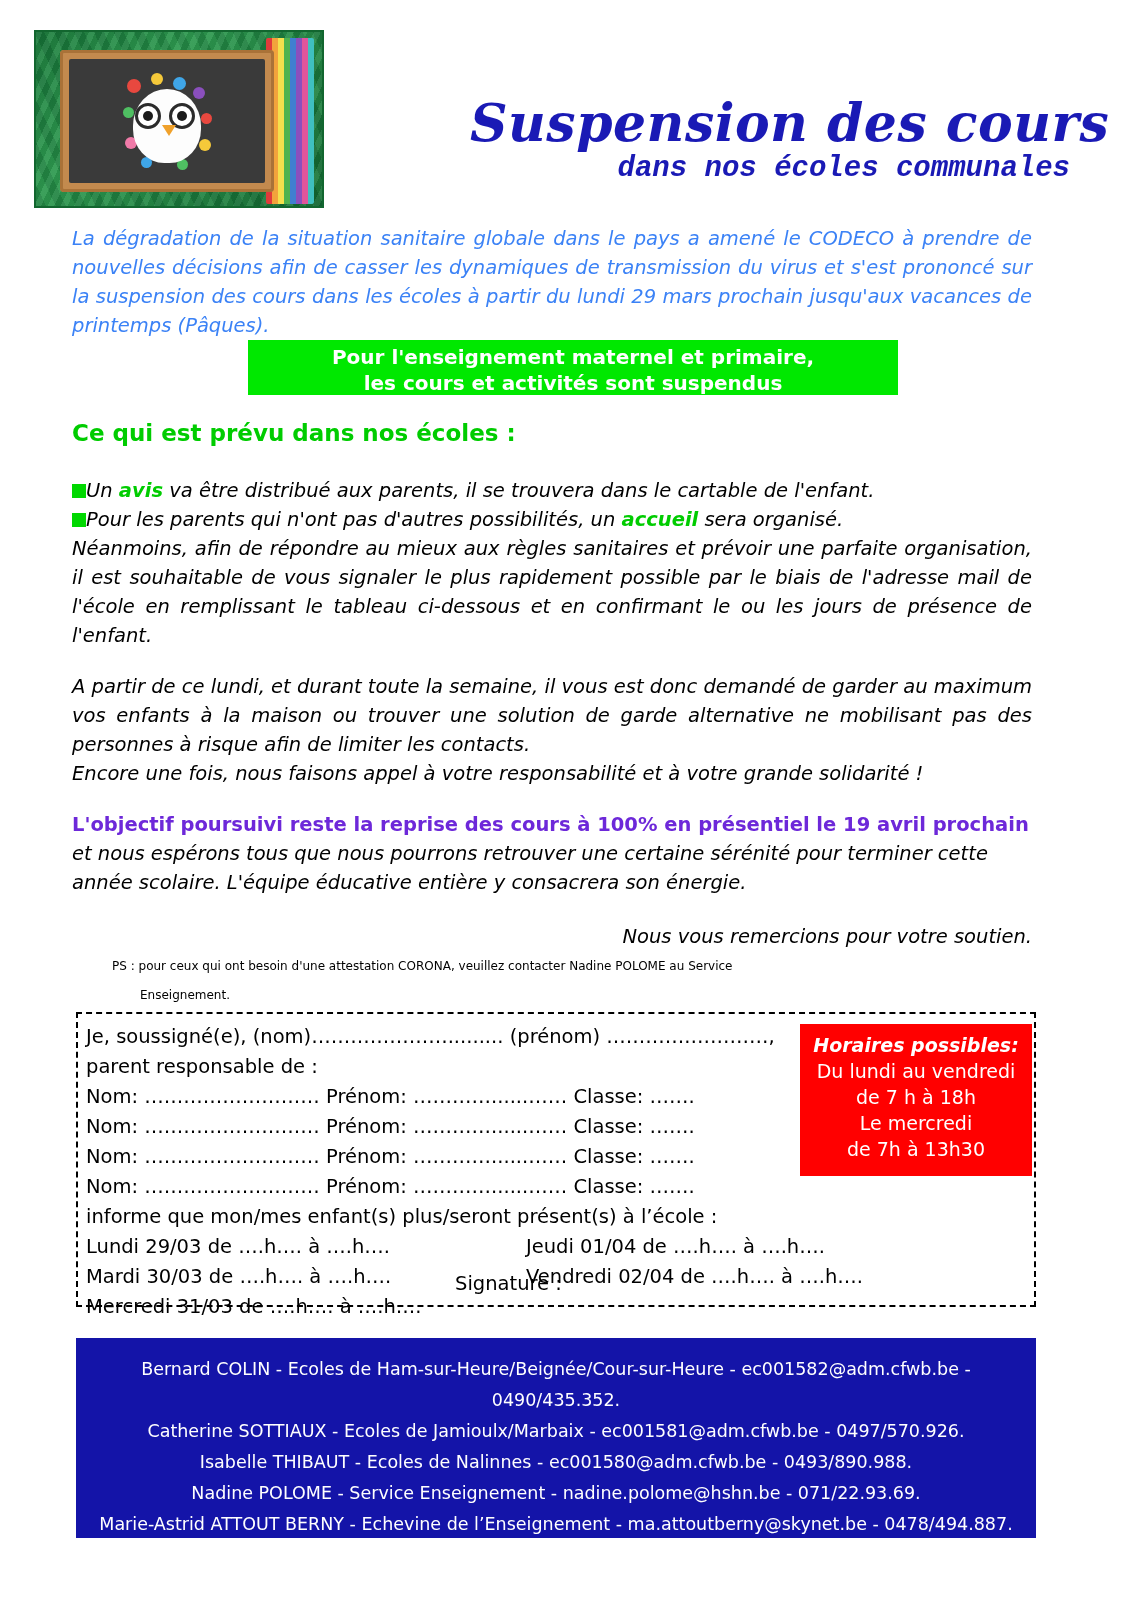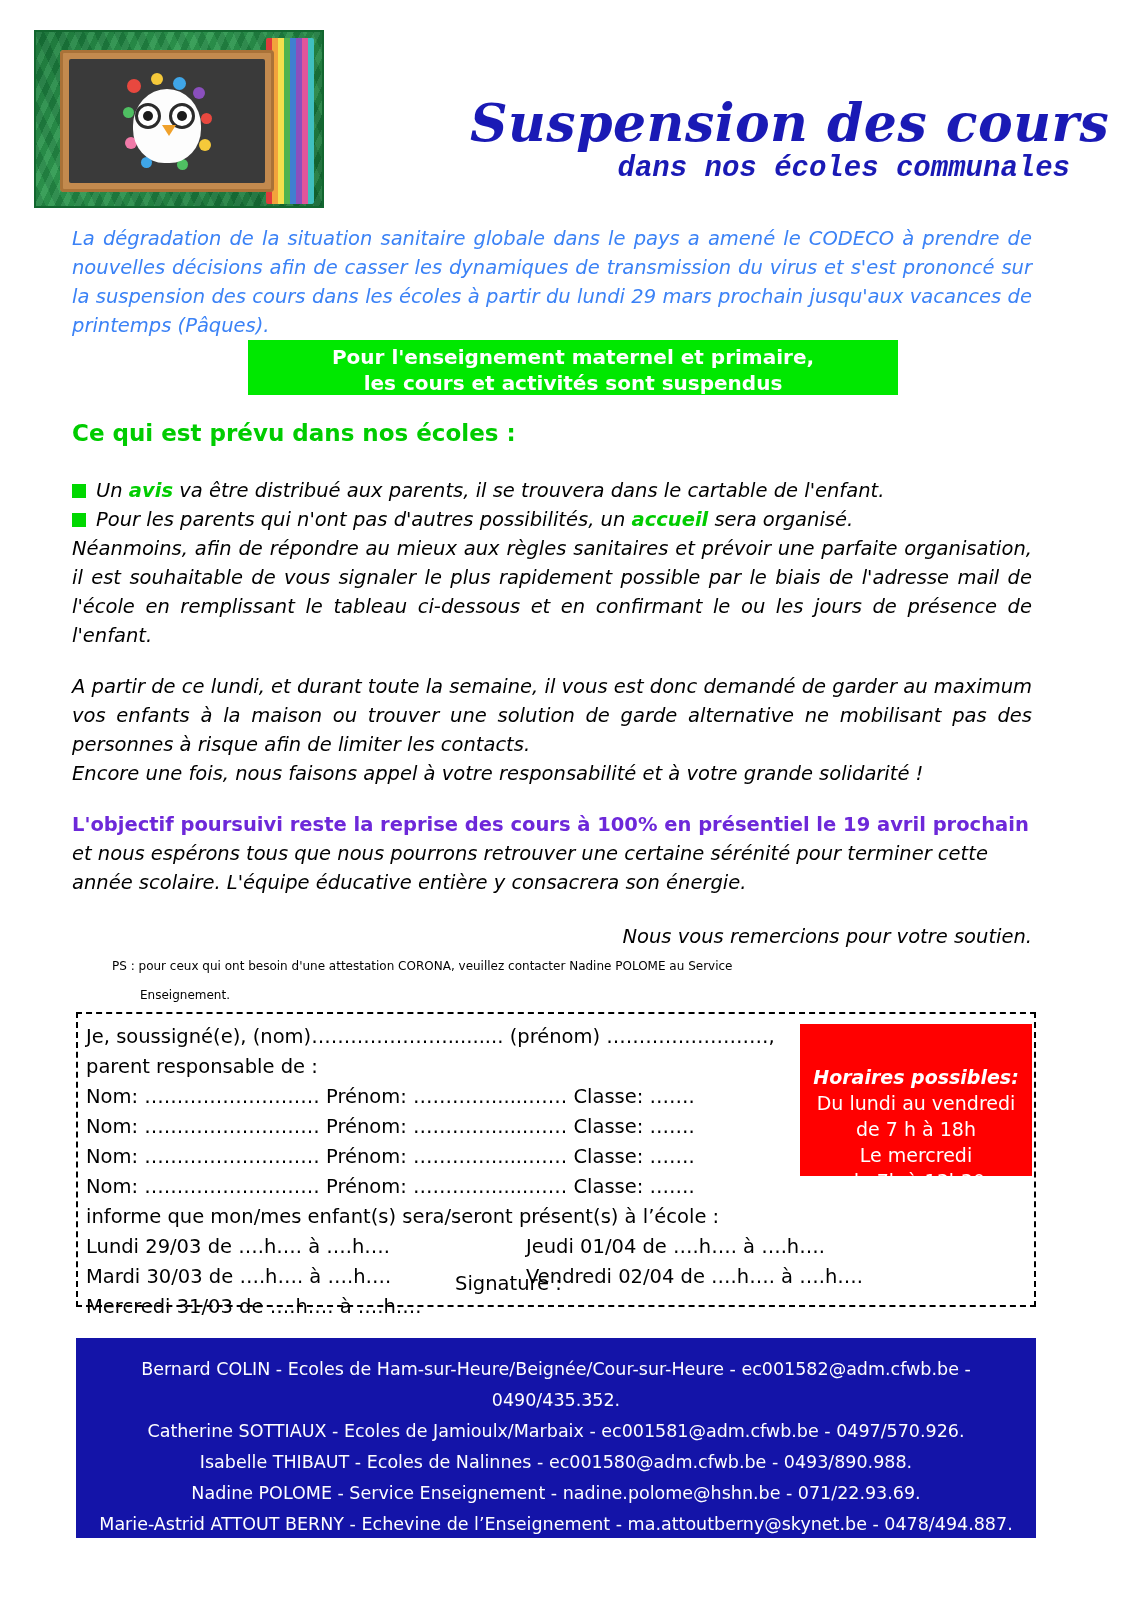--- a/index.html
+++ b/index.html
@@ -198,21 +198,20 @@
     left: 72px;
     top: 476px;
     width: 960px;
     font-style: italic;
     font-size: 19.5px;
     line-height: 29px;
   }
   .bullet-row {
     display: flex;
     align-items: flex-start;
-    gap: 10px;
   }
   .bullet-sq {
     width: 14px;
     height: 14px;
     background: #00d800;
     margin-top: 8px;
     flex: none;
   }
   .hl-green {
     color: #00cc00;
@@ -307,21 +306,20 @@
     color: #ffffff;
     text-align: center;
     font-size: 19px;
     line-height: 26px;
     padding-top: 8px;
     box-sizing: border-box;
   }
   .horaires .h-title {
     font-weight: bold;
     font-style: italic;
-    margin-top: 32px;
   }
 
   
   .footer {
     position: absolute;
     left: 76px;
     top: 1338px;
     width: 960px;
     height: 200px;
     background: #1414a8;
@@ -414,21 +412,21 @@
   </div>
 
   <div class="form-box"></div>
   <div class="form-inner">
     <div class="form-line">Je, soussigné(e), (nom)…………………......... (prénom) ………….…………,</div>
     <div class="form-line">parent responsable de :</div>
     <div class="form-line">Nom: ……………………… Prénom: …………......…… Classe: …….</div>
     <div class="form-line">Nom: ……………………… Prénom: …………......…… Classe: …….</div>
     <div class="form-line">Nom: ……………………… Prénom: …………......…… Classe: …….</div>
     <div class="form-line">Nom: ……………………… Prénom: …………......…… Classe: …….</div>
-    <div class="form-line">informe que mon/mes enfant(s) sera/seront présent(s) à l’école :</div>
+    <div class="form-line">informe que mon/mes enfant(s) plus/seront présent(s) à l’école :</div>
     <div class="presence-grid">
       <div class="form-line">
         <span class="pcol-l">Lundi 29/03 de ….h…. à ….h….</span><span class="pcol-r">Jeudi 01/04 de ….h…. à ….h….</span>
       </div>
       <div class="form-line">
         <span class="pcol-l">Mardi 30/03 de ….h…. à ….h….</span><span class="pcol-r">Vendredi 02/04 de ….h…. à ….h….</span>
       </div>
       <div class="form-line">
         <span class="pcol-l">Mercredi 31/03 de ….h…. à ….h….</span>
       </div>

